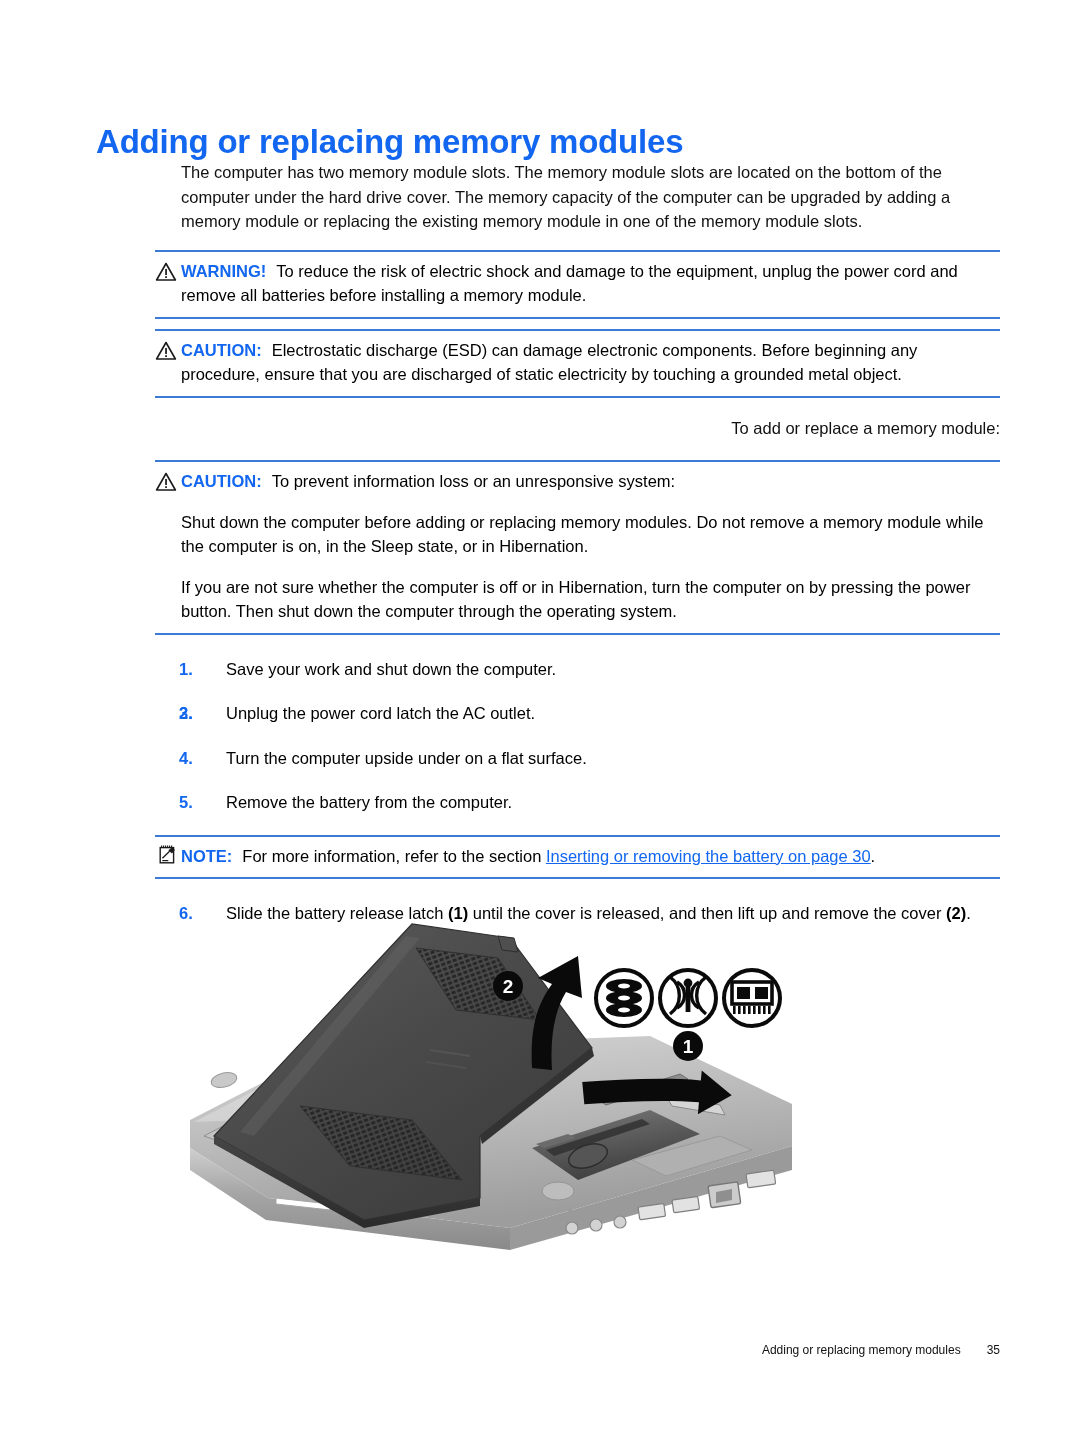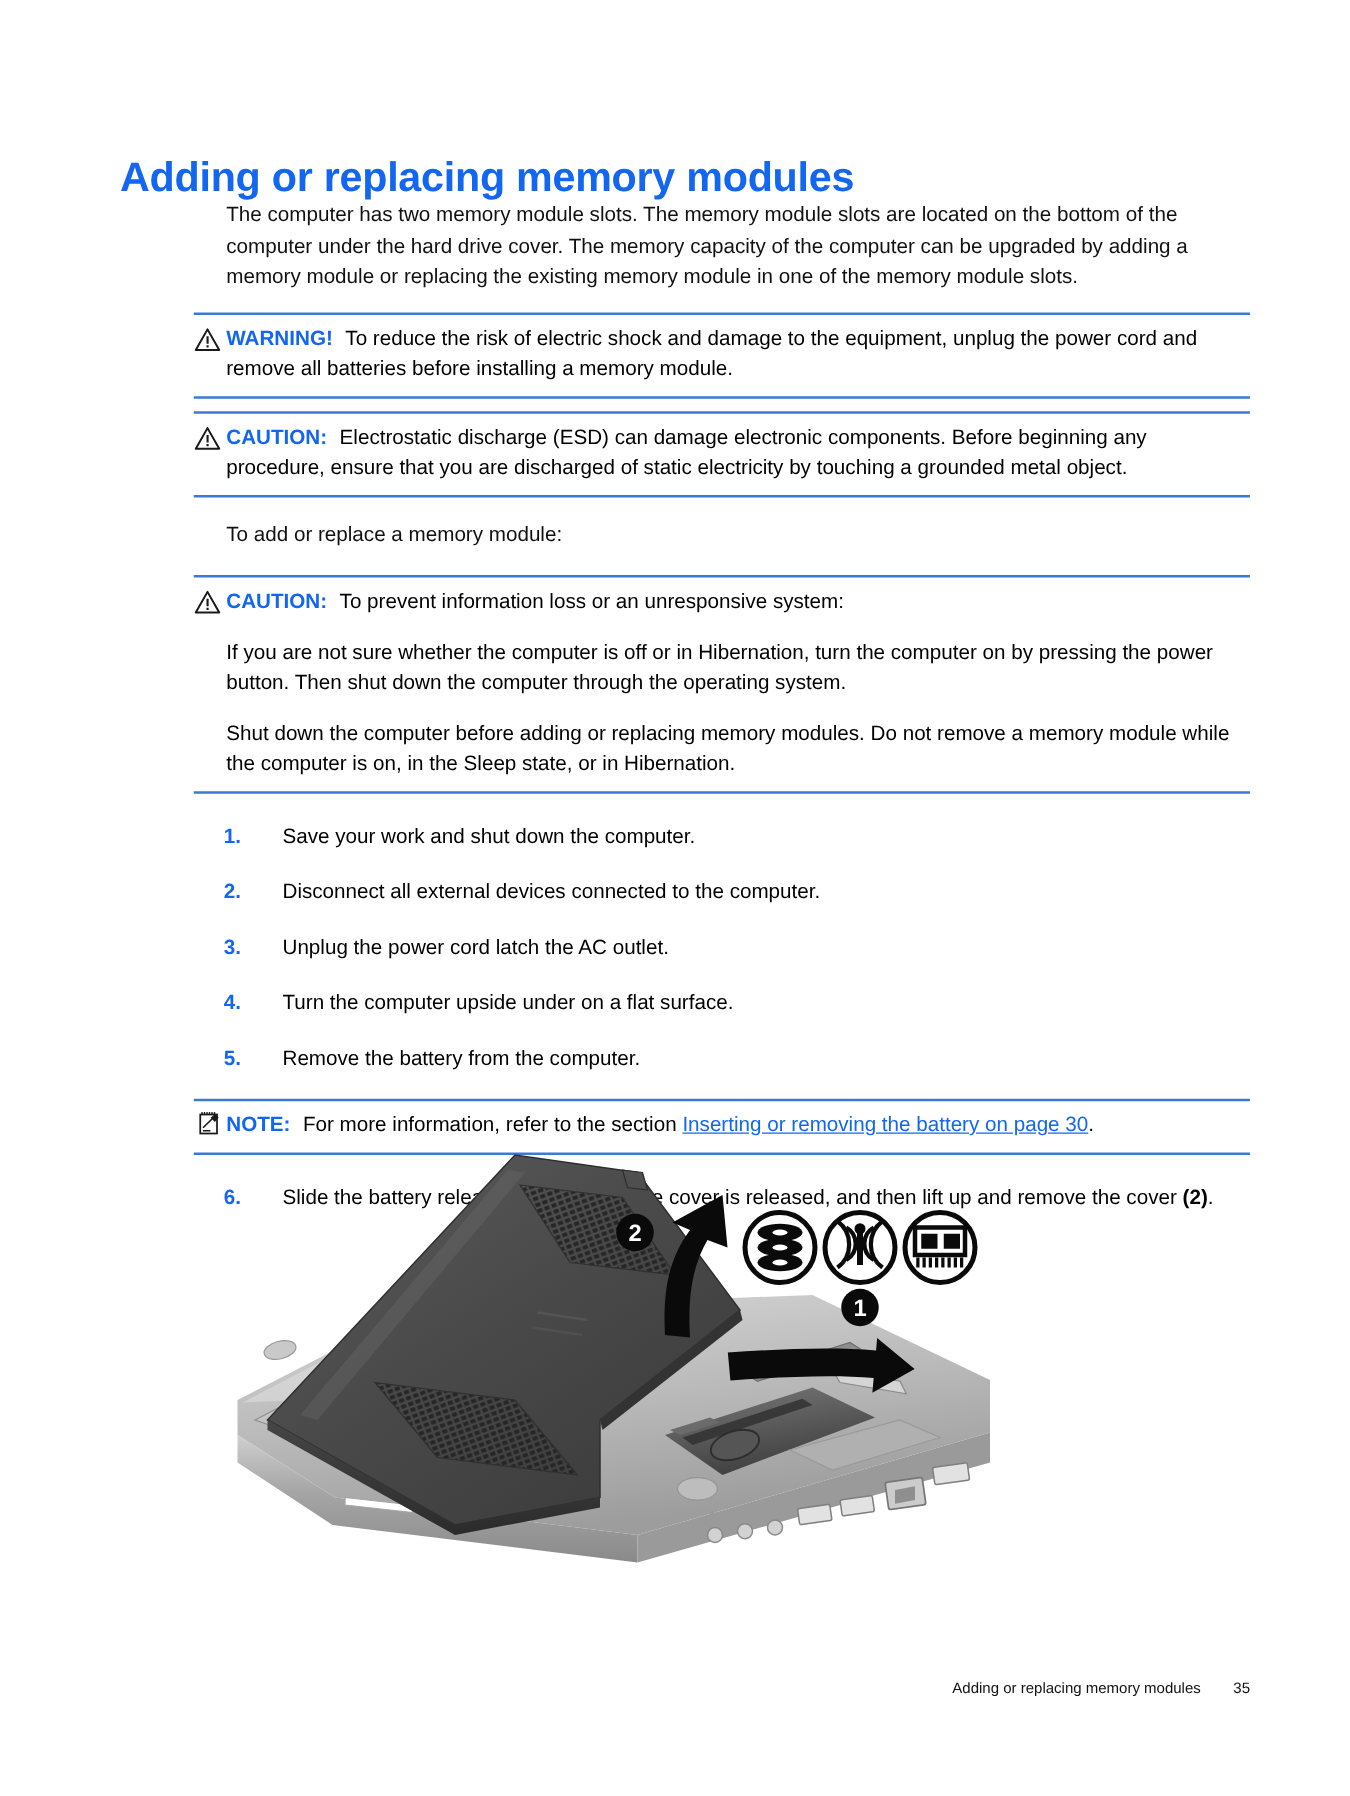--- a/index.html
+++ b/index.html
@@ -163,45 +163,44 @@
           <polygon points="11,2.5 20.4,19 1.6,19" fill="none" stroke="#1a1a1a" stroke-width="1.6" stroke-linejoin="round"></polygon>
           <rect x="10.2" y="8" width="1.7" height="6" fill="#1a1a1a"></rect>
           <rect x="10.2" y="15.2" width="1.7" height="1.8" fill="#1a1a1a"></rect>
         </svg>
       </span>
       <div class="admon-body">
         <p><span class="admon-label">CAUTION:</span><span>Electrostatic discharge (ESD) can damage electronic components. Before beginning any procedure, ensure that you are discharged of static electricity by touching a grounded metal object.</span></p>
       </div>
     </div>
 
-    <p class="body" style="margin-top:18px;margin-bottom:20px;">To add or replace a memory module:</p>
+    <p class="body" style="margin-top:18px;margin-bottom:20px;text-align:right;">To add or replace a memory module:</p>
 
     <div class="admon caution-data-block">
       <span class="icon-slot">
         <svg width="22" height="22" viewBox="0 0 22 22">
           <polygon points="11,2.5 20.4,19 1.6,19" fill="none" stroke="#1a1a1a" stroke-width="1.6" stroke-linejoin="round"></polygon>
           <rect x="10.2" y="8" width="1.7" height="6" fill="#1a1a1a"></rect>
           <rect x="10.2" y="15.2" width="1.7" height="1.8" fill="#1a1a1a"></rect>
         </svg>
       </span>
       <div class="admon-body">
         <p><span class="admon-label">CAUTION:</span><span>To prevent information loss or an unresponsive system:</span></p>
+        <p>Shut down the computer before adding or replacing memory modules. Do not remove a memory module while the computer is on, in the Sleep state, or in Hibernation.</p>
         <p>If you are not sure whether the computer is off or in Hibernation, turn the computer on by pressing the power button. Then shut down the computer through the operating system.</p>
-        <p>Shut down the computer before adding or replacing memory modules. Do not remove a memory module while the computer is on, in the Sleep state, or in Hibernation.</p>
       </div>
     </div>
 
     <ol class="steps" style="margin-top:22px;">
       <li>
         <span class="num">1.</span>
         <span>Save your work and shut down the computer.</span>
       </li>
       <li>
         <span class="num">2.</span>
-        <span>Disconnect all external devices connected to the computer.</span>
       </li>
       <li>
         <span class="num">3.</span>
         <span>Unplug the power cord latch the AC outlet.</span>
       </li>
       <li>
         <span class="num">4.</span>
         <span>Turn the computer upside under on a flat surface.</span>
       </li>
       <li>

